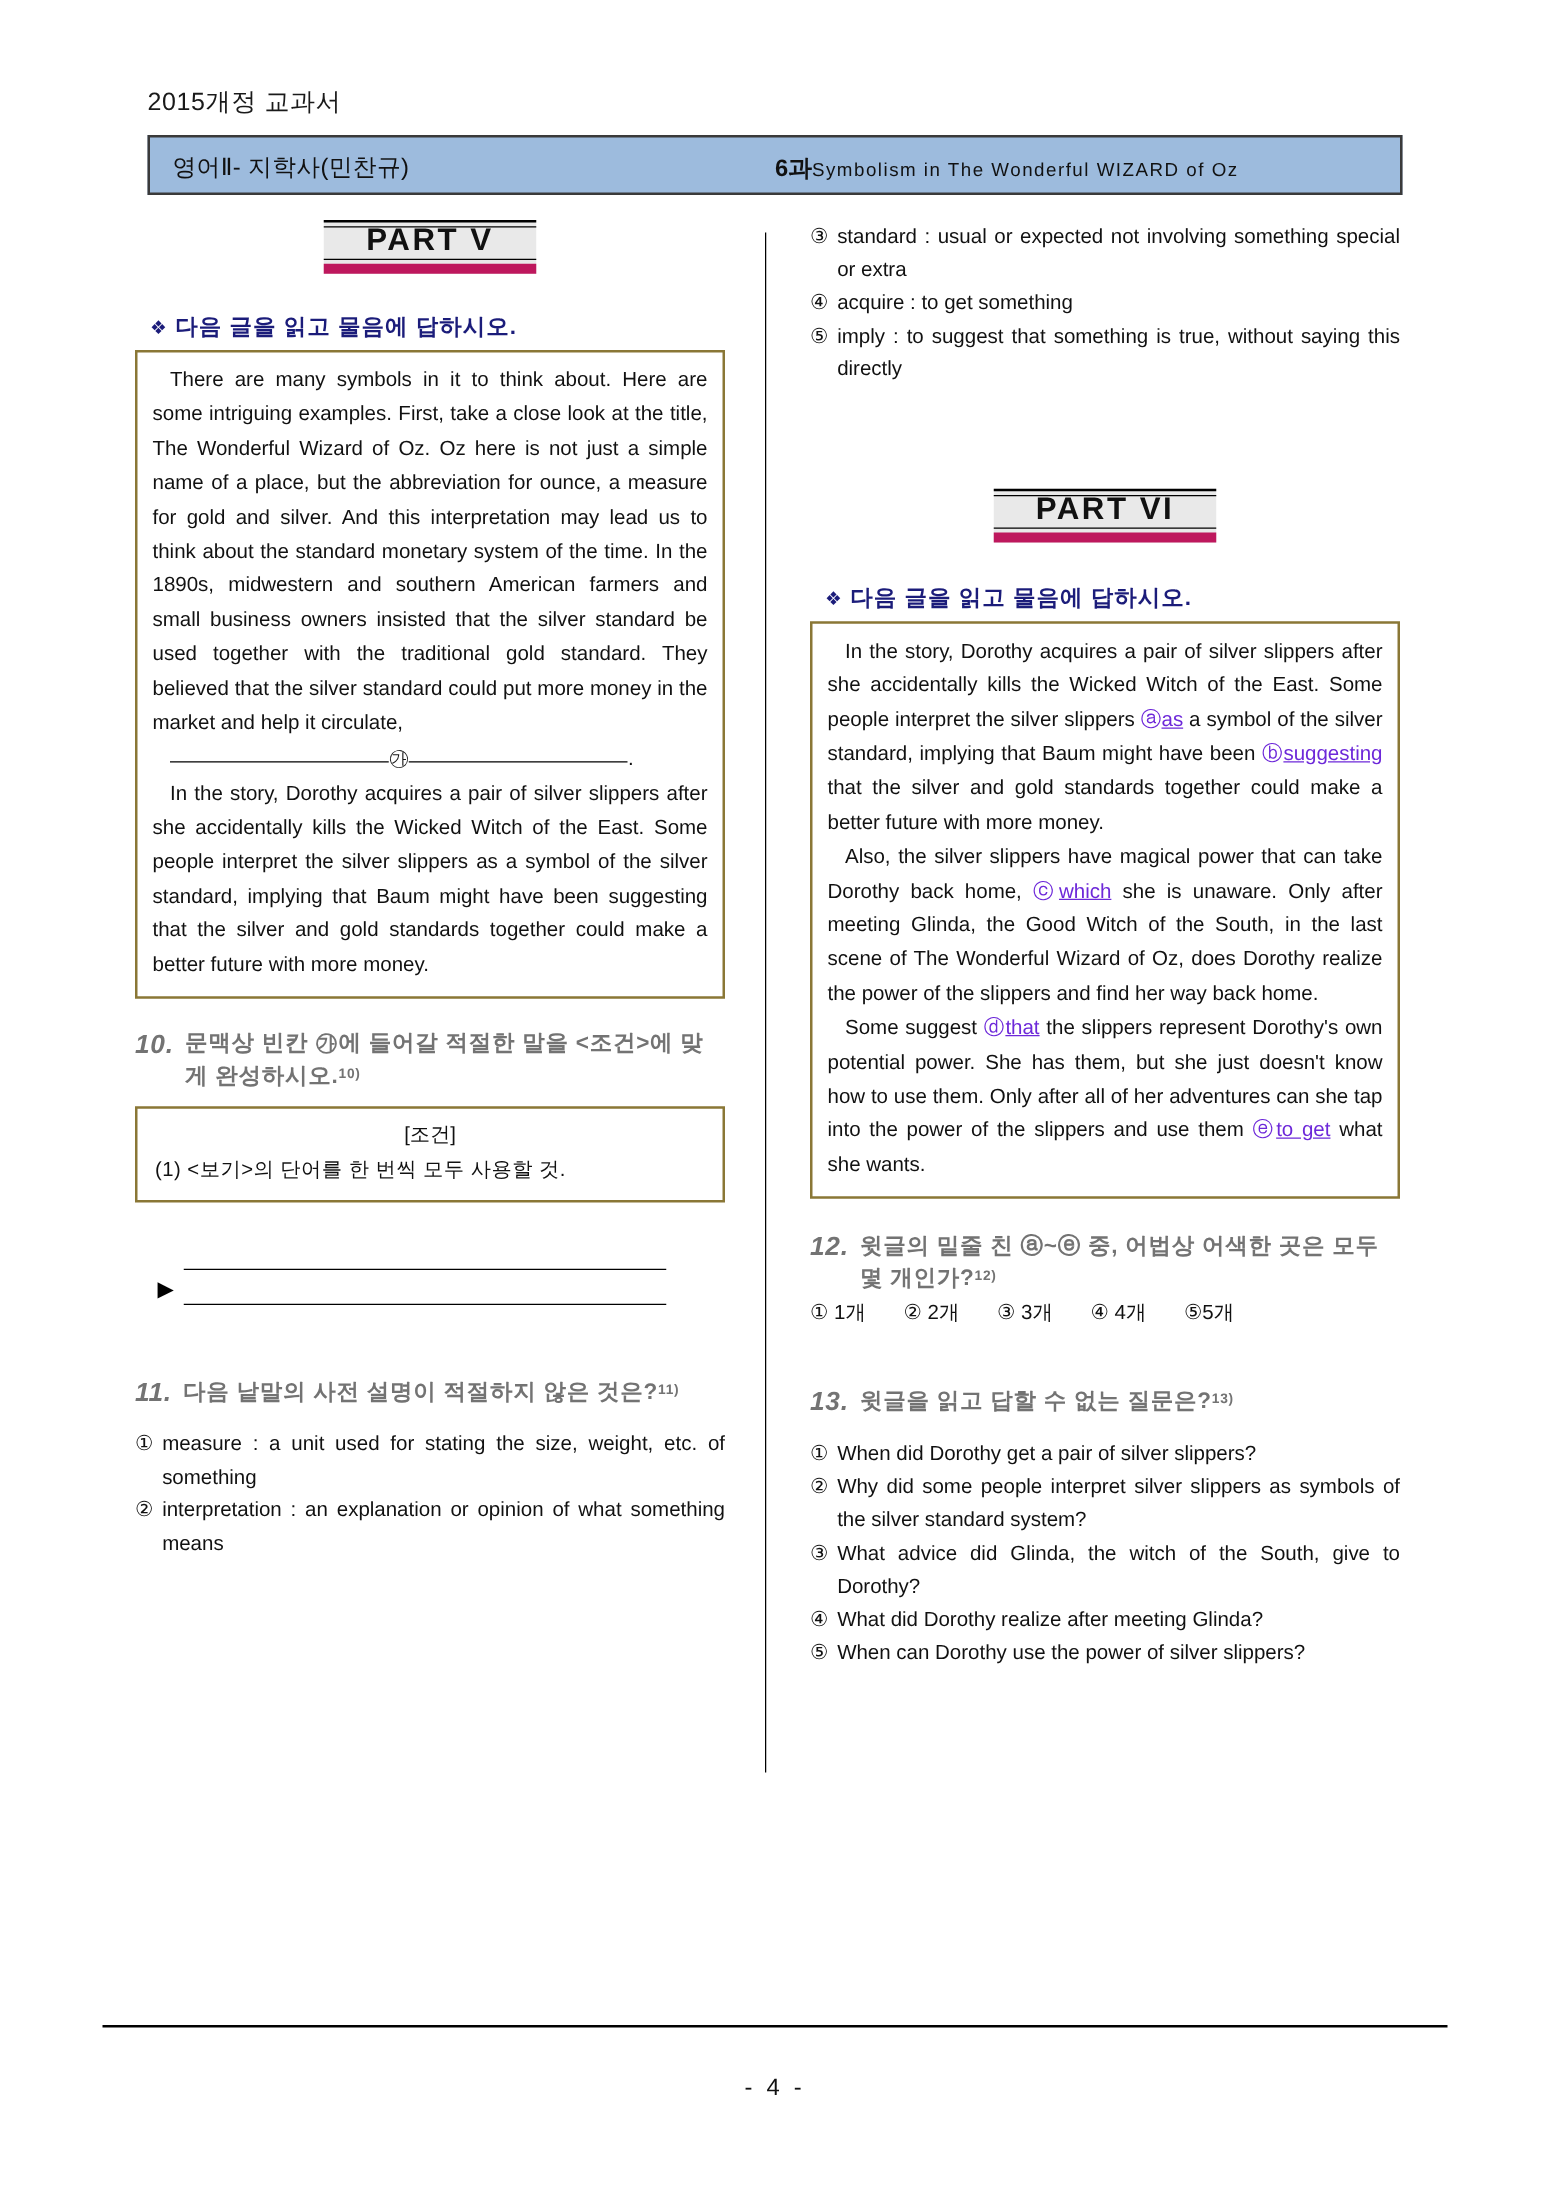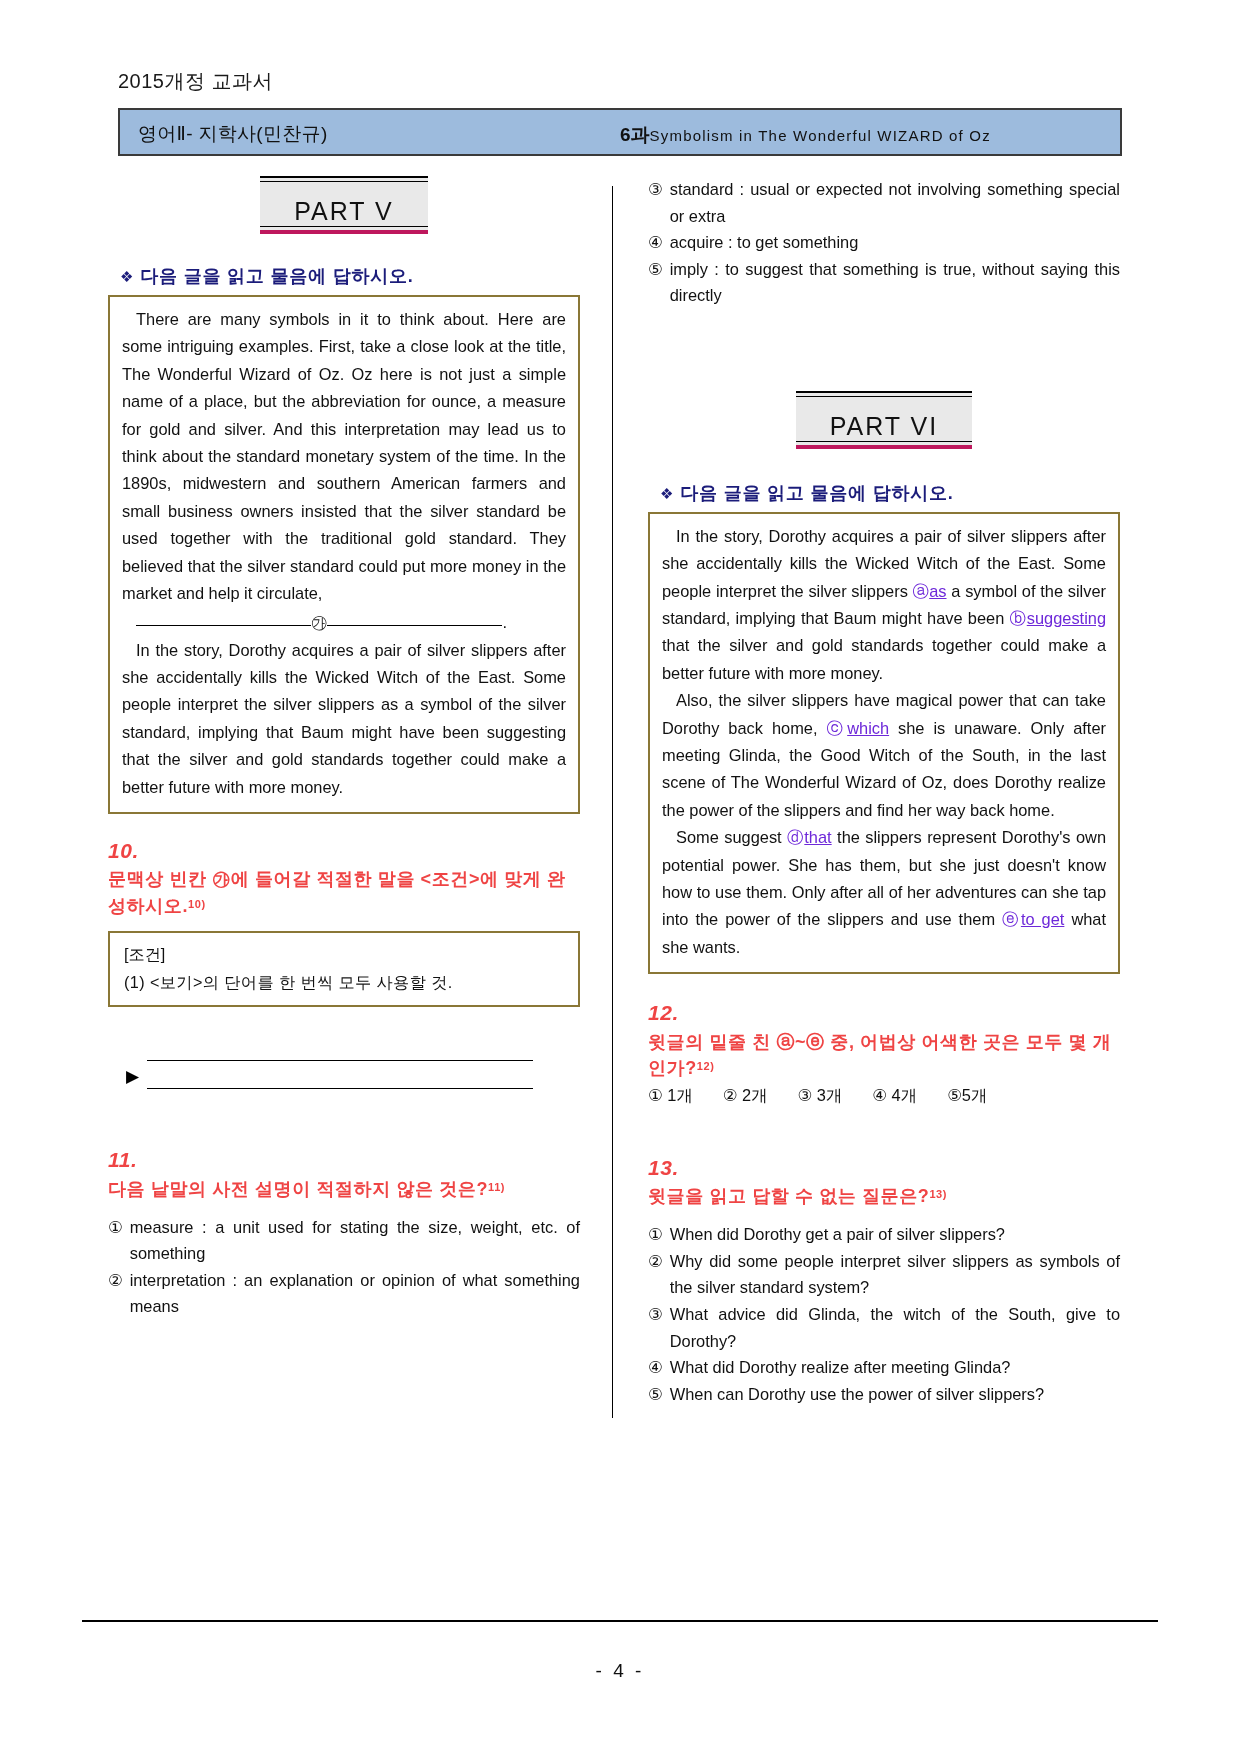--- a/index.html
+++ b/index.html
@@ -87,25 +87,25 @@
   }
 
   
   .part-banner-wrap {
     text-align: center;
   }
   .part-banner {
     display: inline-block;
     background: #e9e9e9;
     border-top: 2px solid #000;
-    border-bottom: 4px solid #be185d;
-    padding: 19px 34px 4px 34px;
+    border-bottom: 8px solid #be185d;
+    padding: 0 34px 4px 34px;
     position: relative;
     font-size: 25px;
-    font-weight: normal;
+    font-weight: bold;
     letter-spacing: 2px;
     color: #111;
   }
   .part-banner::before,
   .part-banner::after {
     content: "";
     position: absolute;
     left: 0; right: 0;
     height: 0;
     border-top: 1.5px solid #000;
@@ -152,25 +152,24 @@
   .mk { color: #6d28d9; }
   .mk u { text-decoration: underline; }
 
   
   .q {
     margin-top: 22px;
   }
   .q-head {
     font-size: 18px;
     font-weight: bold;
-    color: #ef4444;
+    color: #737373;
     letter-spacing: 0.6px;
     line-height: 1.45;
     display: flex;
-    flex-direction: column;
   }
   .q-num {
     font-style: italic;
     font-weight: bold;
     font-size: 21px;
     margin-right: 9px;
     flex: 0 0 auto;
   }
   .q-text { flex: 1 1 auto; }
   .q-text sup { font-size: 11px; font-weight: bold; vertical-align: 4px; }
@@ -200,21 +199,21 @@
   
   .subbox {
     border: 2.5px solid #8a7736;
     margin-top: 12px;
     padding: 8px 14px 10px 14px;
     box-sizing: border-box;
     font-size: 16.2px;
     line-height: 1.62;
     color: #111;
   }
-  .subbox .cap { margin-bottom: 2px; }
+  .subbox .cap { text-align: center; margin-bottom: 2px; }
   .subbox .ln  { white-space: nowrap; letter-spacing: 0.4px; }
   .subbox .wordlist { text-align: center; letter-spacing: 0.3px; }
 
   
   .answer-area {
     margin-top: 26px;
     padding-left: 18px;
   }
   .answer-row { display: flex; align-items: flex-end; }
   .answer-row .tri { font-size: 17px; margin-right: 8px; line-height: 1; padding-bottom: 4px; }

